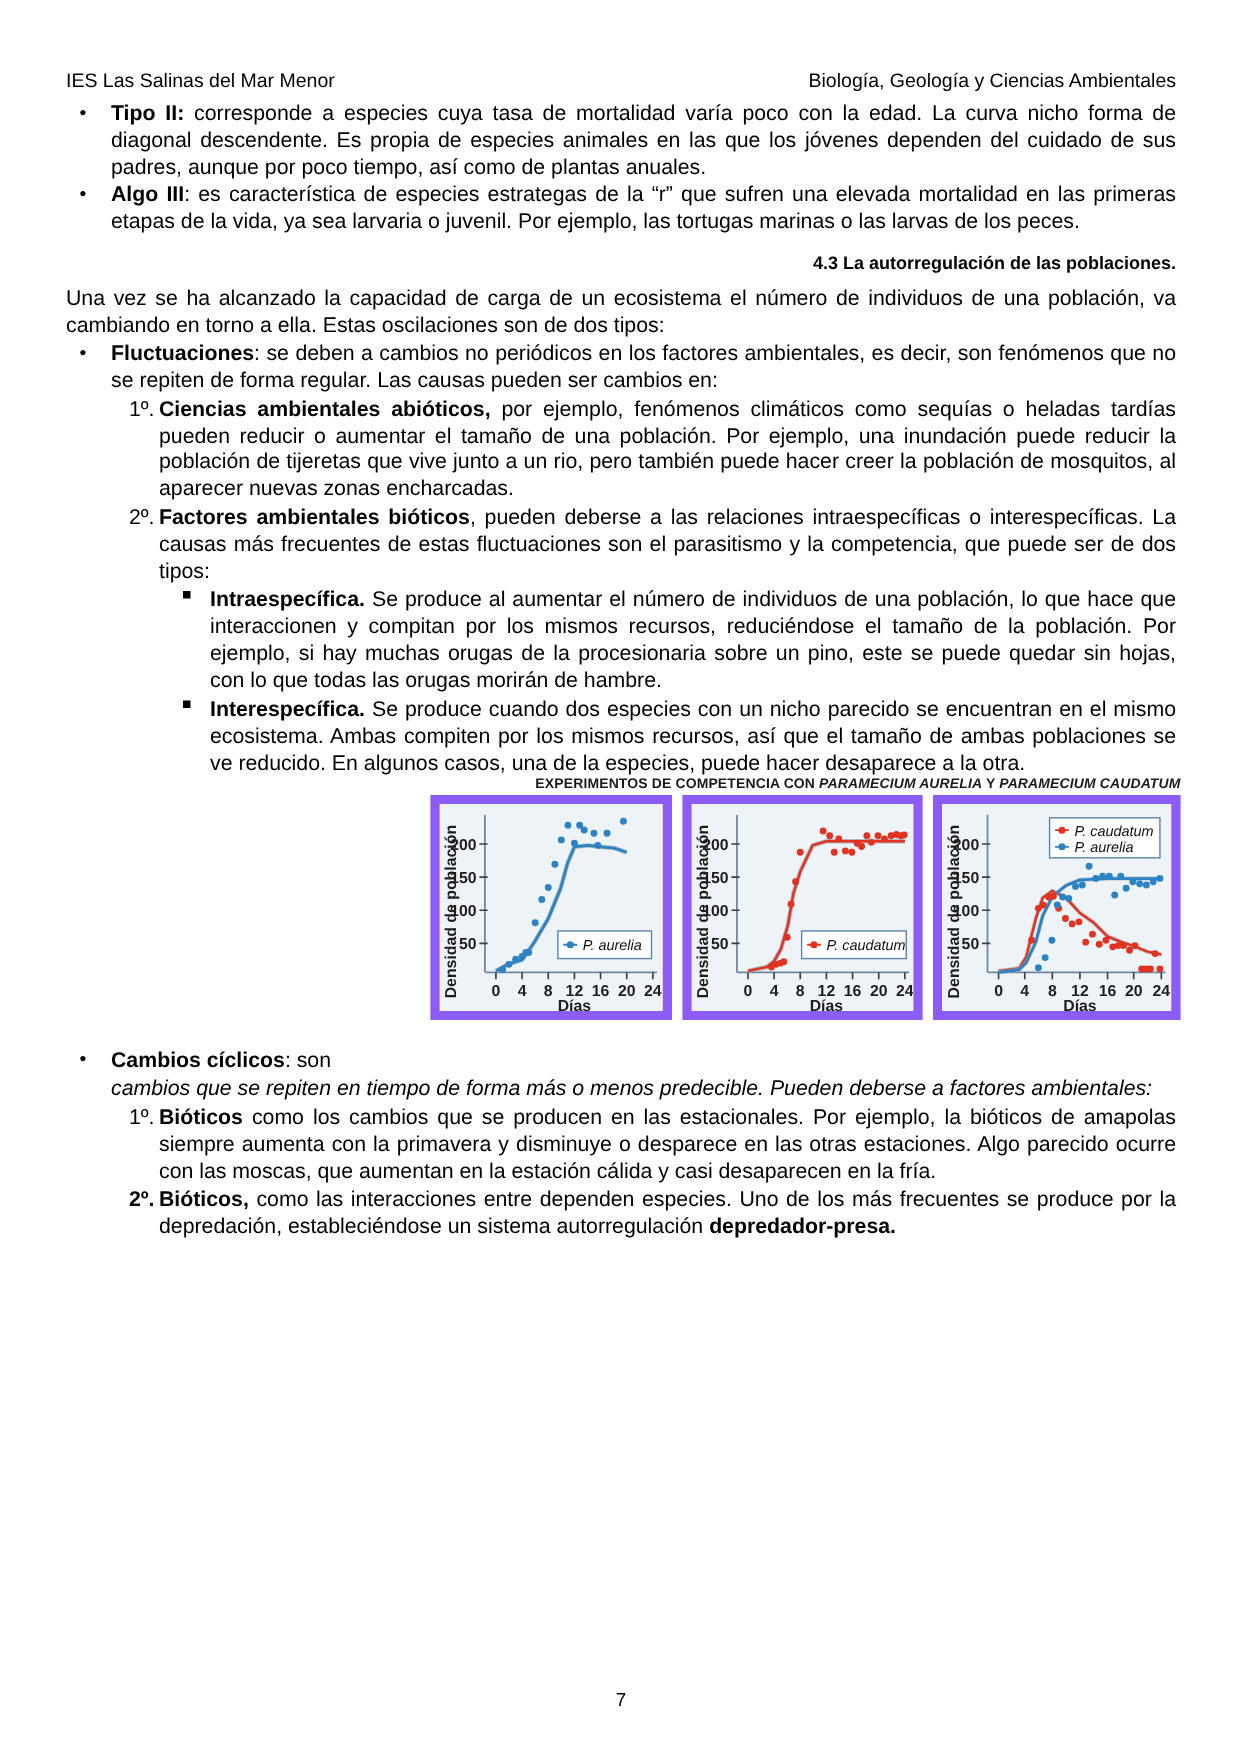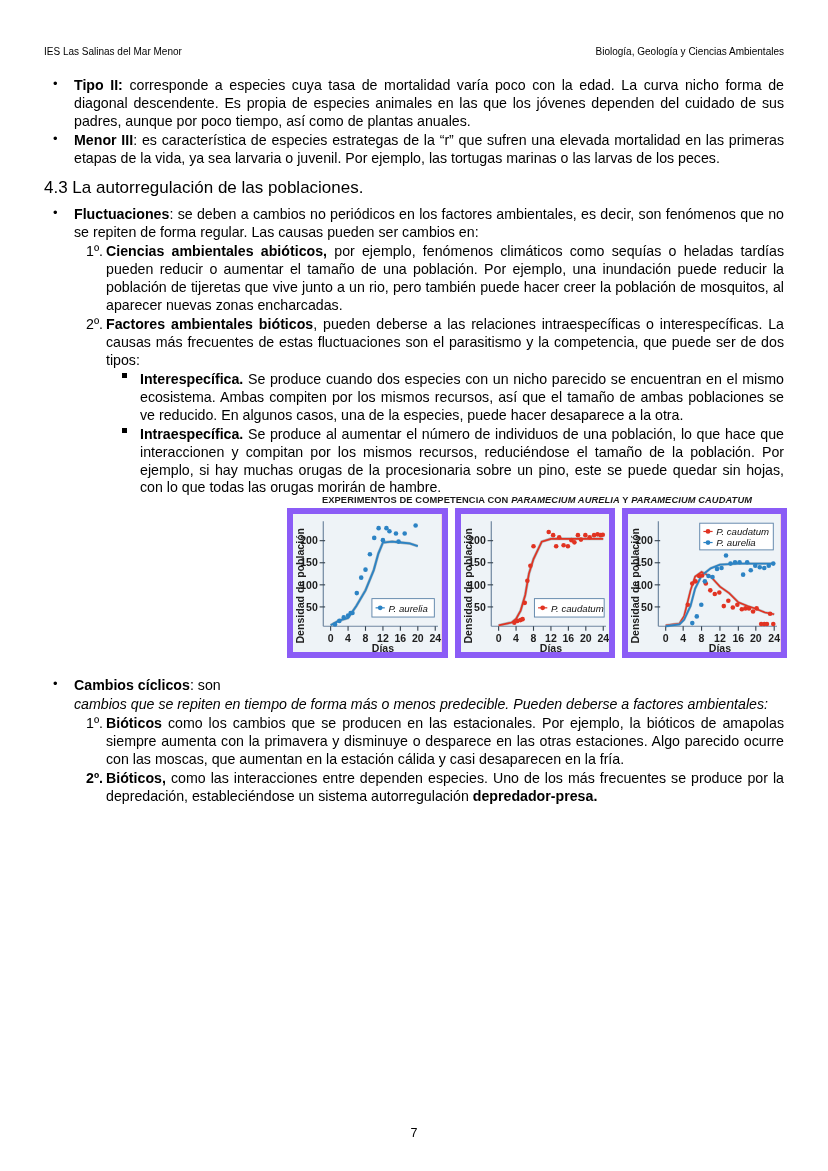--- a/index.html
+++ b/index.html
@@ -24,23 +24,23 @@
     position: absolute;
     left: 44px;
     top: 46px;
     width: 740px;
   }
 
   
   .doc-header {
     display: flex;
     justify-content: space-between;
-    font-size: 10px;
+    font-size: 13px;
     line-height: 1.2;
-    margin-bottom: 19px;
+    margin-bottom: 6px;
   }
   .doc-header span { white-space: nowrap; }
 
   
   .para {
     font-size: 14.2px;
     line-height: 1.265;
     text-align: justify;
     margin: 0 0 1px 0;
   }
@@ -85,24 +85,25 @@
     top: 2px;
     width: 5px;
     height: 5px;
     background: #000;
   }
   .indent3 {
     padding-left: 96px;
   }
 
   h2.section {
-    font-size: 17px;
-    font-weight: normal;
+    font-size: 12px;
+    font-weight: bold;
     margin: 10px 0 8px 0;
     line-height: 1.2;
+    text-align: right;
   }
 
   
   .figure-wrap {
     position: relative;
     margin-top: 2px;
     min-height: 178px;
   }
   .side-text {
     width: 170px;
@@ -112,21 +113,21 @@
     padding-left: 96px;
     box-sizing: content-box;
   }
   .figure {
     position: absolute;
     left: 243px;
     top: -4px;
     width: 500px;
   }
   .fig-title {
-    text-align: center;
+    text-align: right;
     font-size: 9.3px;
     font-weight: bold;
     letter-spacing: 0.1px;
     color: #1a1a1a;
     margin-bottom: 3px;
     white-space: nowrap;
     font-family: "Liberation Sans", sans-serif;
   }
   .fig-title i { font-style: italic; }
   .charts-row {
@@ -167,49 +168,50 @@
       <span>Biología, Geología y Ciencias Ambientales</span>
     </div>
 
     <div class="para bullet1">
       <span class="marker">•</span>
       <span class="b">Tipo II:</span><span> corresponde a especies cuya tasa de mortalidad varía poco con la edad. La curva nicho forma de diagonal descendente. Es propia de especies animales en las que los jóvenes dependen del cuidado de sus padres, aunque por poco tiempo, así como de plantas anuales.</span>
     </div>
 
     <div class="para bullet1">
       <span class="marker">•</span>
-      <span class="b">Menor III</span><span>: es característica de especies estrategas de la “r” que sufren una elevada mortalidad en las primeras etapas de la vida, ya sea larvaria o juvenil. Por ejemplo, las tortugas marinas o las larvas de los peces.</span>
+      <span class="b">Algo III</span><span>: es característica de especies estrategas de la “r” que sufren una elevada mortalidad en las primeras etapas de la vida, ya sea larvaria o juvenil. Por ejemplo, las tortugas marinas o las larvas de los peces.</span>
     </div>
 
     <h2 class="section">4.3 La autorregulación de las poblaciones.</h2>
 
+    <p class="para">Una vez se ha alcanzado la capacidad de carga de un ecosistema el número de individuos de una población, va cambiando en torno a ella. Estas oscilaciones son de dos tipos:</p>
 
     <div class="para bullet1">
       <span class="marker">•</span>
       <span class="b">Fluctuaciones</span><span>: se deben a cambios no periódicos en los factores ambientales, es decir, son fenómenos que no se repiten de forma regular. Las causas pueden ser cambios en:</span>
     </div>
 
     <div class="para num2">
       <span class="marker">1º.</span>
       <span class="b">Ciencias ambientales abióticos,</span><span> por ejemplo, fenómenos climáticos como sequías o heladas tardías pueden reducir o aumentar el tamaño de una población. Por ejemplo, una inundación puede reducir la población de tijeretas que vive junto a un rio, pero también puede hacer creer la población de mosquitos, al aparecer nuevas zonas encharcadas.</span>
     </div>
 
     <div class="para num2">
       <span class="marker">2º.</span>
       <span class="b">Factores ambientales bióticos</span><span>, pueden deberse a las relaciones intraespecíficas o interespecíficas. La causas más frecuentes de estas fluctuaciones son el parasitismo y la competencia, que puede ser de dos tipos:</span>
     </div>
 
     <div class="para sq3">
       <span class="marker"></span>
-      <span class="b">Interespecífica.</span><span> Se produce cuando dos especies con un nicho parecido se encuentran en el mismo ecosistema. Ambas compiten por los mismos recursos, así que el tamaño de ambas poblaciones se ve reducido. En algunos casos, una de la especies, puede hacer desaparece a la otra.</span>
+      <span class="b">Intraespecífica.</span><span> Se produce al aumentar el número de individuos de una población, lo que hace que interaccionen y compitan por los mismos recursos, reduciéndose el tamaño de la población. Por ejemplo, si hay muchas orugas de la procesionaria sobre un pino, este se puede quedar sin hojas, con lo que todas las orugas morirán de hambre.</span>
     </div>
 
     <div class="para sq3">
       <span class="marker"></span>
-      <span class="b">Intraespecífica.</span><span> Se produce al aumentar el número de individuos de una población, lo que hace que interaccionen y compitan por los mismos recursos, reduciéndose el tamaño de la población. Por ejemplo, si hay muchas orugas de la procesionaria sobre un pino, este se puede quedar sin hojas, con lo que todas las orugas morirán de hambre.</span>
+      <span class="b">Interespecífica.</span><span> Se produce cuando dos especies con un nicho parecido se encuentran en el mismo ecosistema. Ambas compiten por los mismos recursos, así que el tamaño de ambas poblaciones se ve reducido. En algunos casos, una de la especies, puede hacer desaparece a la otra.</span>
     </div>
 
     <div class="para indent3"></div>
 
     <div class="figure-wrap">
 
       <div class="side-text para"></div>
 
       <div class="figure">
 

